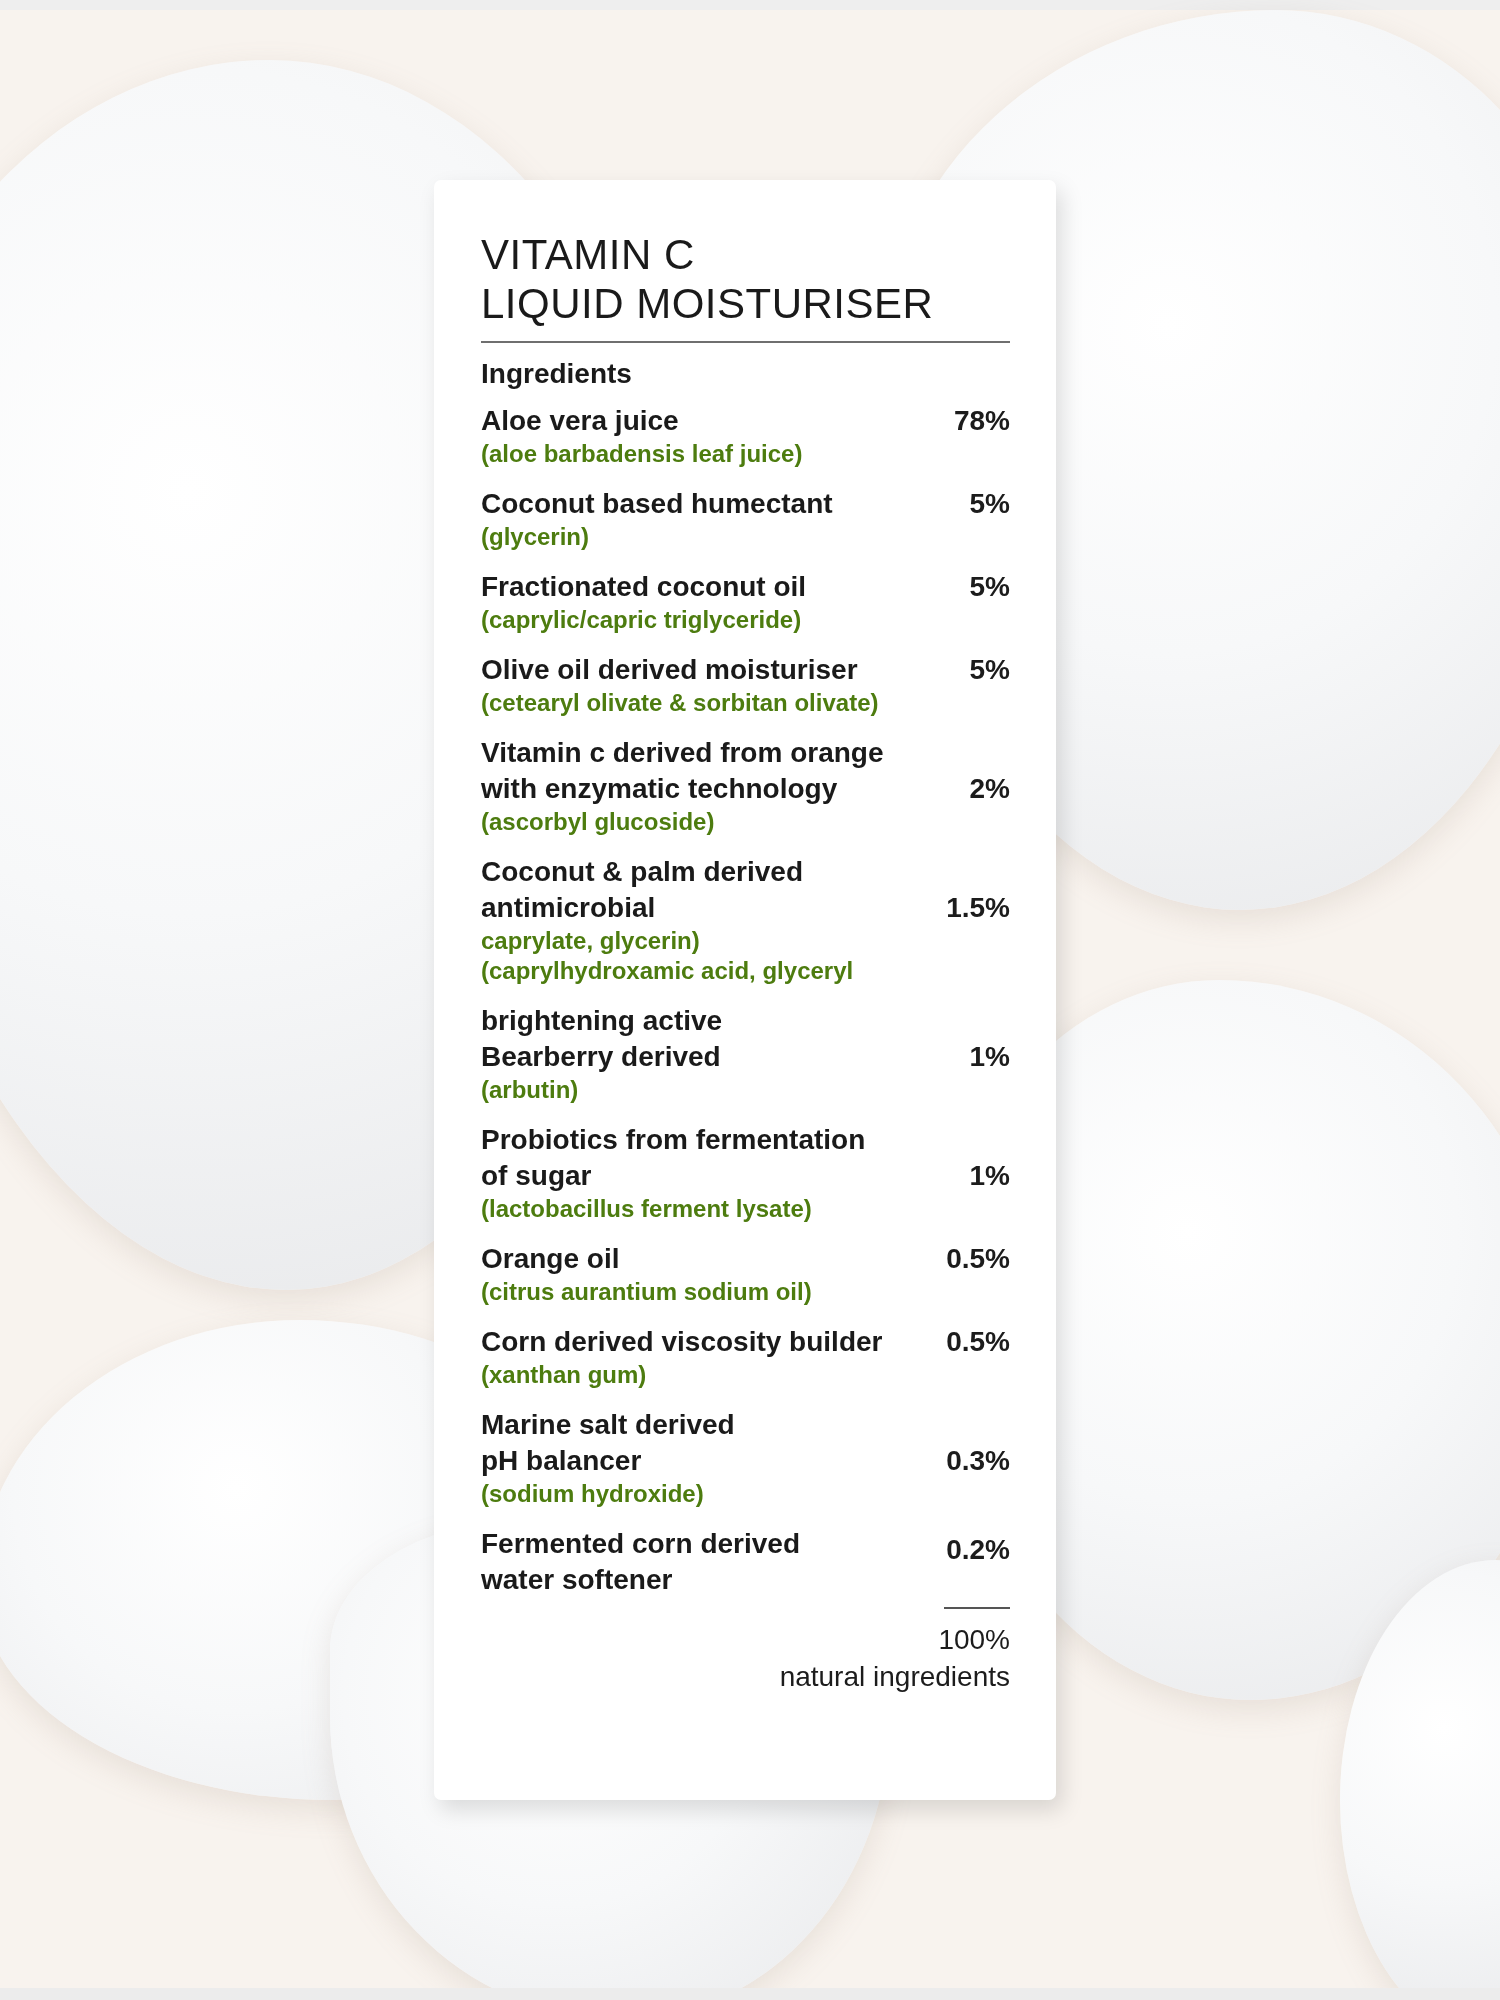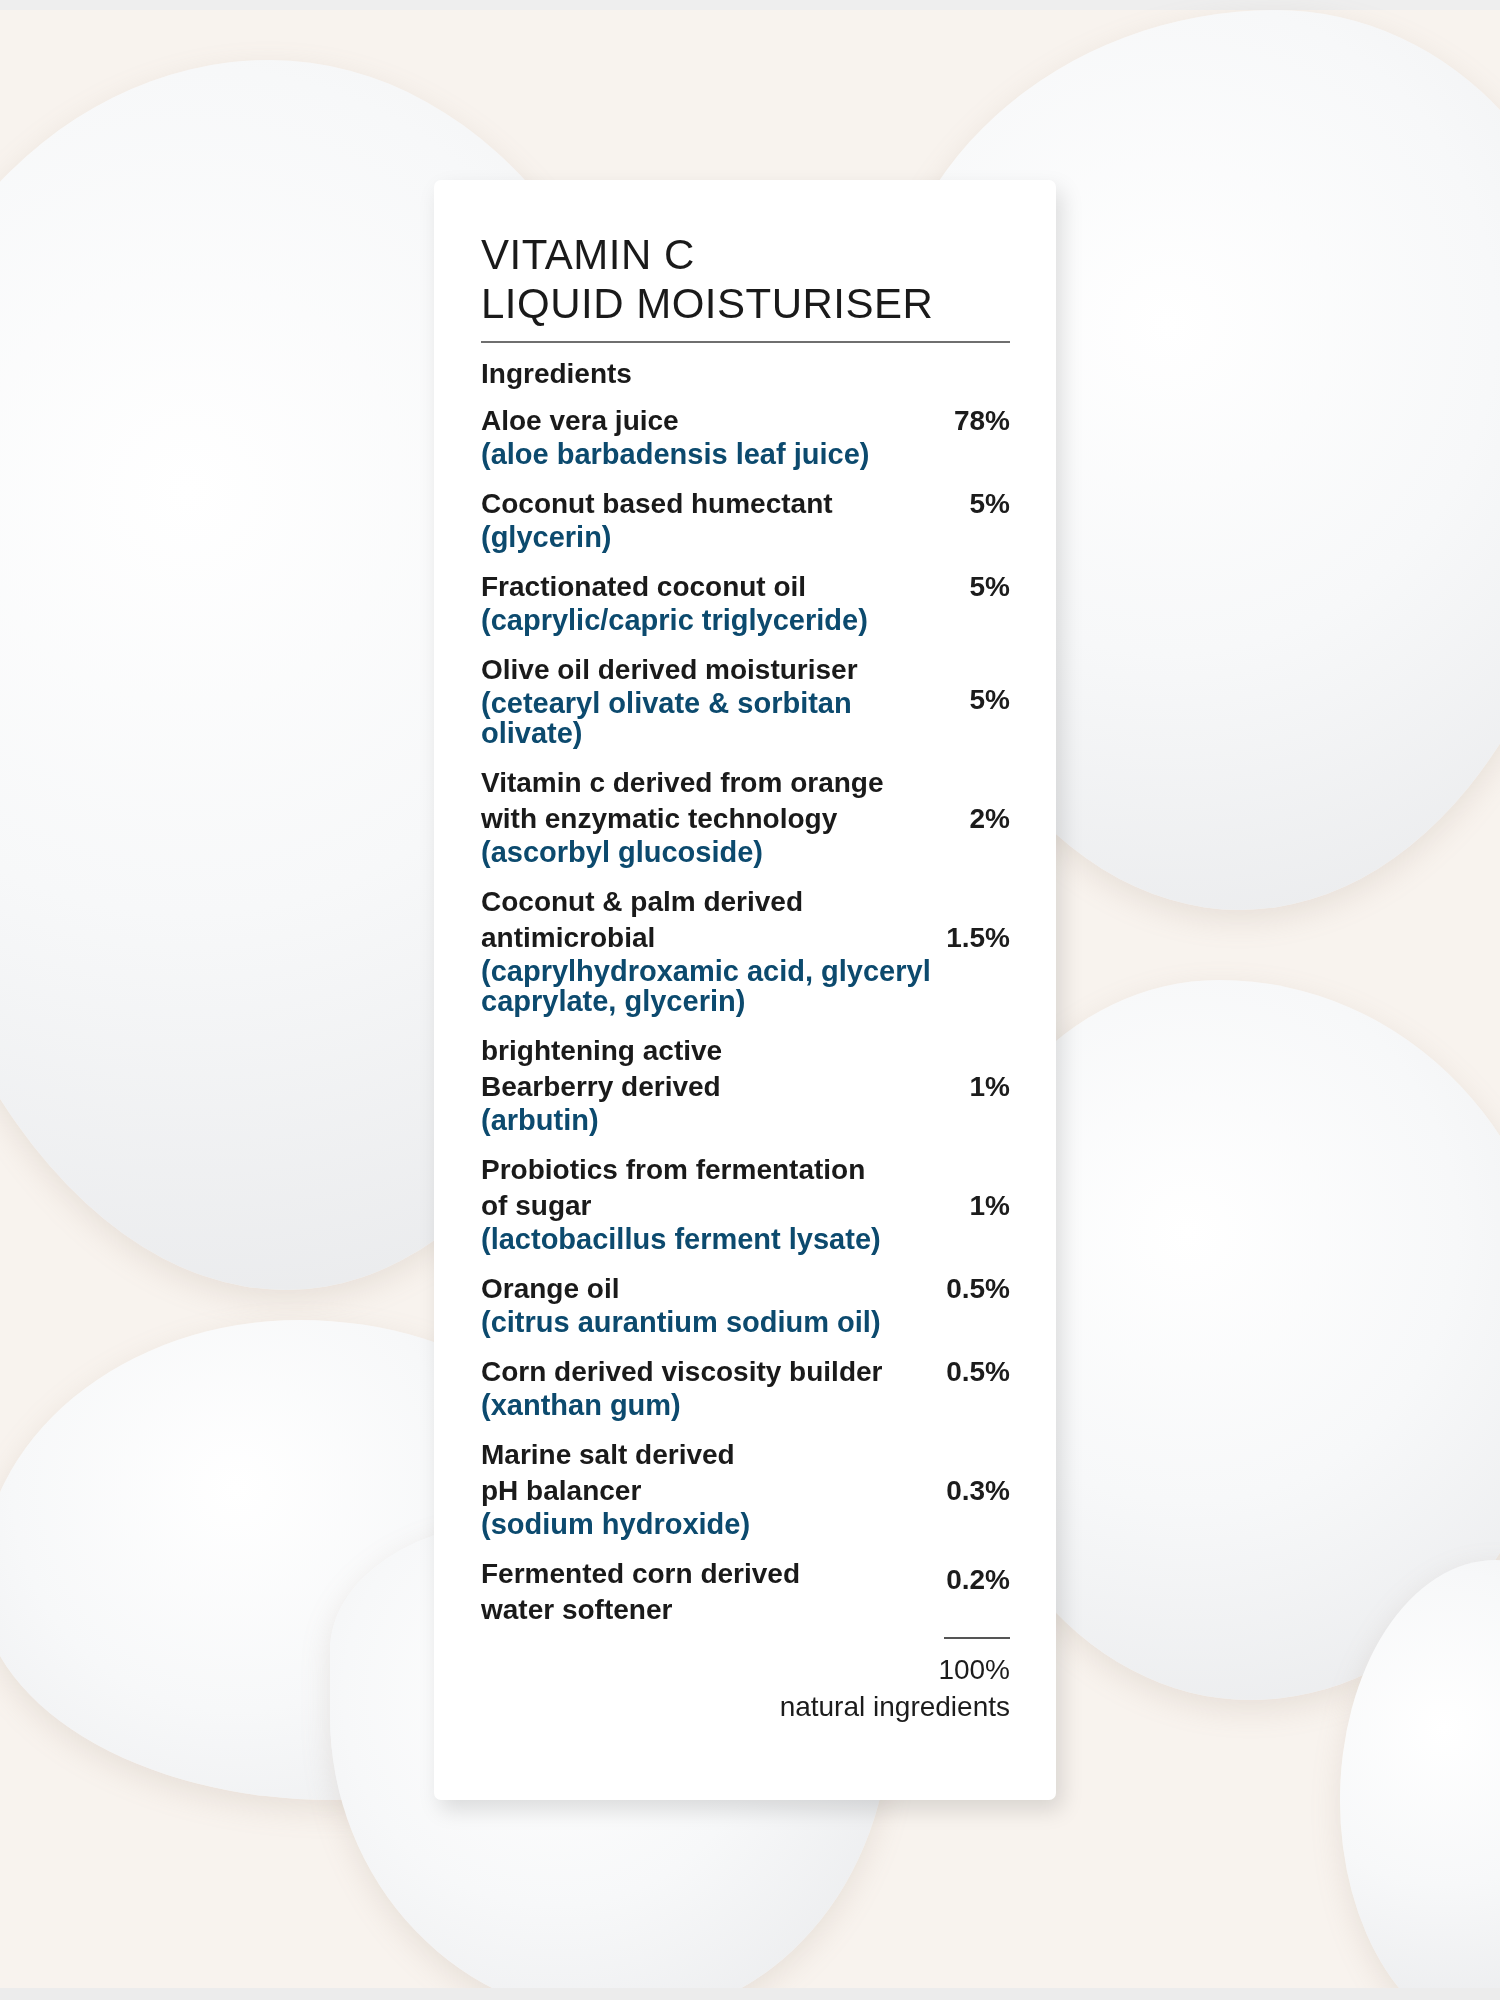--- a/index.html
+++ b/index.html
@@ -25,21 +25,21 @@
     box-shadow: 6px 10px 22px rgba(0,0,0,0.13);
     box-sizing:border-box; padding: 50px 46px 0 47px;
   }
   .title { font-size:42px; line-height:49px; letter-spacing:0.5px; font-weight:400; margin:0; color:#1a1a1a; }
   .title-rule { height:2px; background:#6f6f6f; margin-top:13px; width:529px; }
   .section { font-size:28px; font-weight:700; margin-top:14px; line-height:34px; color:#1a1a1a; }
   .list { margin-top:12px; }
   .row { display:flex; justify-content:space-between; align-items:flex-end; margin-bottom:17px;font-weight:bold; }
   .row .left { flex:1; }
   .name { font-size:28px; line-height:36px; color:#1a1a1a; }
-  .latin { font-size:29px; line-height:30px; color:#0c4a6e; }
+  .latin { font-size:24px; line-height:30px; color:#4d7c0f; }
   .pct { font-size:28px; line-height:36px; text-align:right; white-space:nowrap; padding-left:12px; }
   .pct-wrap { display:flex; flex-direction:column; justify-content:flex-end; }
   .total-rule { width:66px; height:2px; background:#555; margin-left:auto; margin-top:-8px; }
   .total { text-align:right; font-size:28px; line-height:37px; margin-top:12px; }
 </style>
 </head>
 <body>
 
 <div class="bg-band-top"></div>
 <div class="blob blob1"></div>
@@ -102,22 +102,22 @@
           <div class="latin">(ascorbyl glucoside)</div>
         </div>
         <div class="pct-wrap" style="padding-bottom: 30px;">
           <div class="pct">2%</div>
         </div>
       </div>
       <div class="row">
         <div class="left">
           <div class="name">Coconut &amp; palm derived</div>
           <div class="name">antimicrobial</div>
+          <div class="latin">caprylate, glycerin)</div>
           <div class="latin">(caprylhydroxamic acid, glyceryl</div>
-          <div class="latin">caprylate, glycerin)</div>
         </div>
         <div class="pct-wrap" style="padding-bottom: 60px;">
           <div class="pct">1.5%</div>
         </div>
       </div>
       <div class="row">
         <div class="left">
           <div class="name">brightening active</div>
           <div class="name">Bearberry derived</div>
           <div class="latin">(arbutin)</div>

